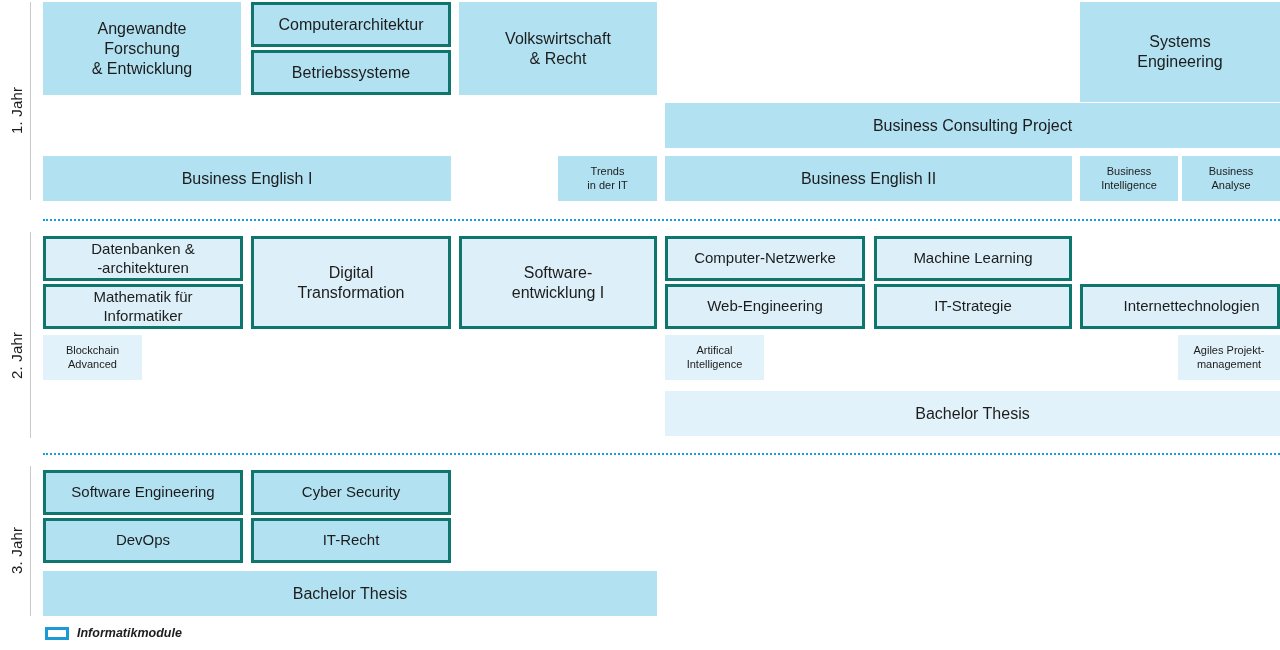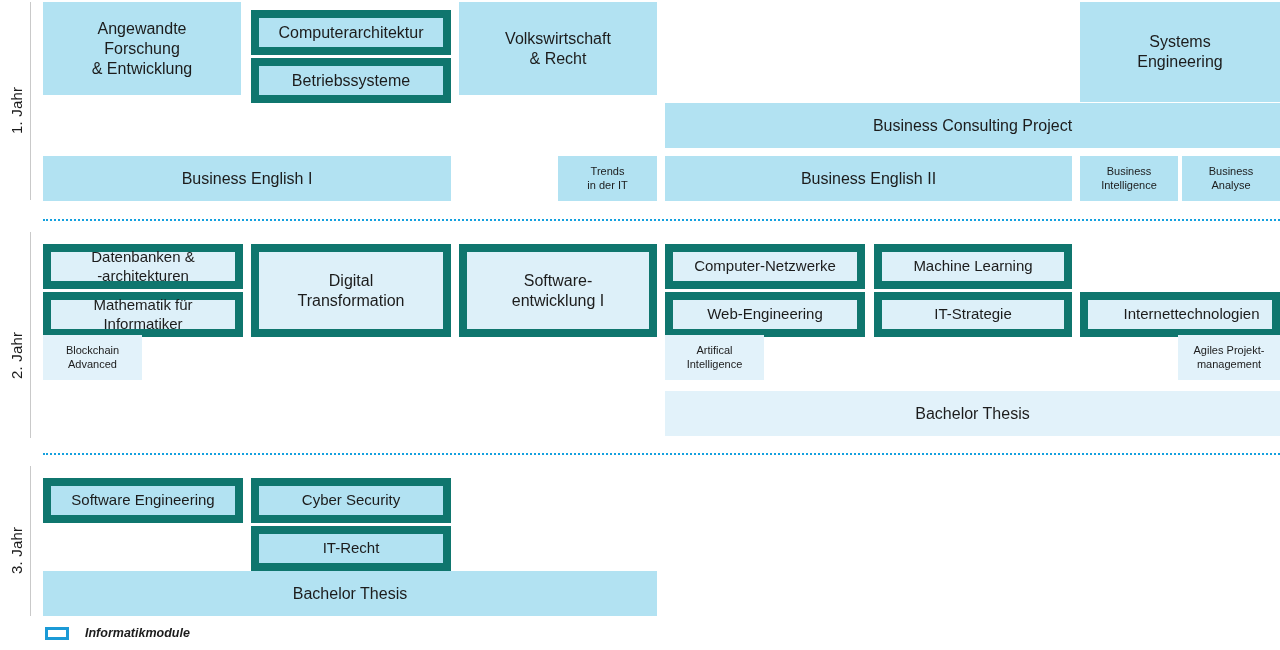--- a/index.html
+++ b/index.html
@@ -37,38 +37,38 @@
     justify-content:center;
     text-align:center;
     color:#1c1c1c;
     line-height:1.25;
     padding:2px 5px;
     white-space:pre-line;
   }
   .fill-strong{background:#b2e2f2;}
   .fill-soft{background:#ddf0f9;}
   .fill-softer{background:#e2f2fa;}
-  .bordered{border:8px solid #0f766e;margin-top:8px;}
+  .bordered{border:3px solid #0f766e;}
   .t-lg{font-size:16px;}
   .t-md{font-size:15px;}
   .t-sm{font-size:11px;}
 
   
   .sep{
     position:absolute;
     height:0;
     border-top:2px dotted #14a0de;
   }
 
   
   .legend{
     position:absolute;
     display:flex;
     align-items:center;
-    gap:16px;
+    gap:8px;
     justify-content:flex-end;
   }
   .legend-swatch{
     width:24px;height:13px;
     box-sizing:border-box;
     border:3px solid #1b9ad6;
     background:#ffffff;
   }
   .legend-text{
     font-size:12.5px;
@@ -149,20 +149,21 @@
   <div class="mod fill-softer t-lg" style="left:665px;top:391px;width:615px;height:45px;">Bachelor Thesis</div>
 
   <div class="sep" style="left:43px;top:453px;width:1237px;"></div>
 
   <div class="year-label" style="left:8px;top:490px;height:120px;">3. Jahr</div>
   <div class="year-bracket" style="left:30px;top:466px;height:150px;"></div>
 
   <div class="mod fill-strong bordered t-md" style="left:43px;top:470px;width:200px;height:45px;">Software Engineering</div>
   <div class="mod fill-strong bordered t-md" style="left:251px;top:470px;width:200px;height:45px;">Cyber Security</div>
 
+  <div class="mod fill-strong bordered t-md" style="left:43px;top:518px;width:200px;height:45px;">DevOps</div>
   <div class="mod fill-strong bordered t-md" style="left:251px;top:518px;width:200px;height:45px;">IT-Recht</div>
 
   <div class="mod fill-strong t-lg" style="left:43px;top:571px;width:614px;height:45px;">Bachelor Thesis</div>
 
   <div class="legend" style="left:45px;top:626px;">
     <span class="legend-swatch"></span>
     <span class="legend-text">Informatikmodule</span>
   </div>
 
 </div>

